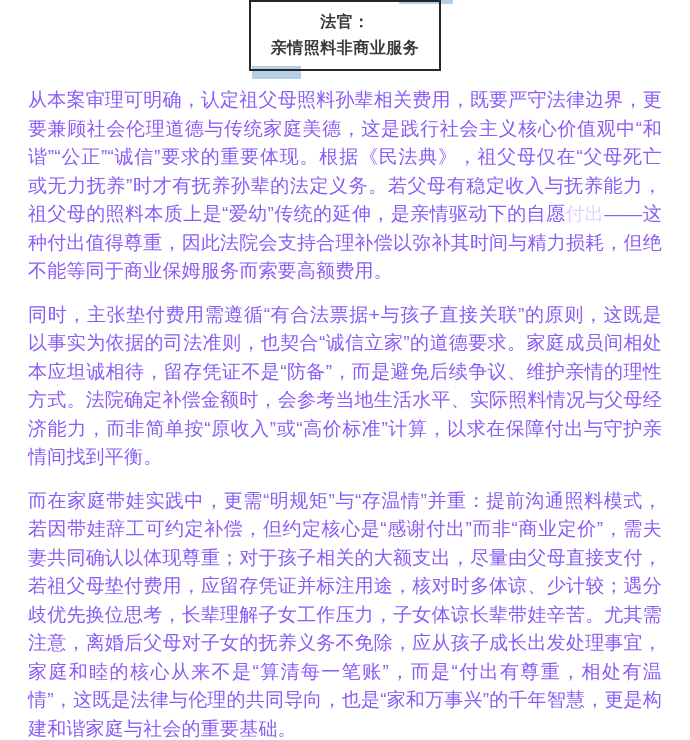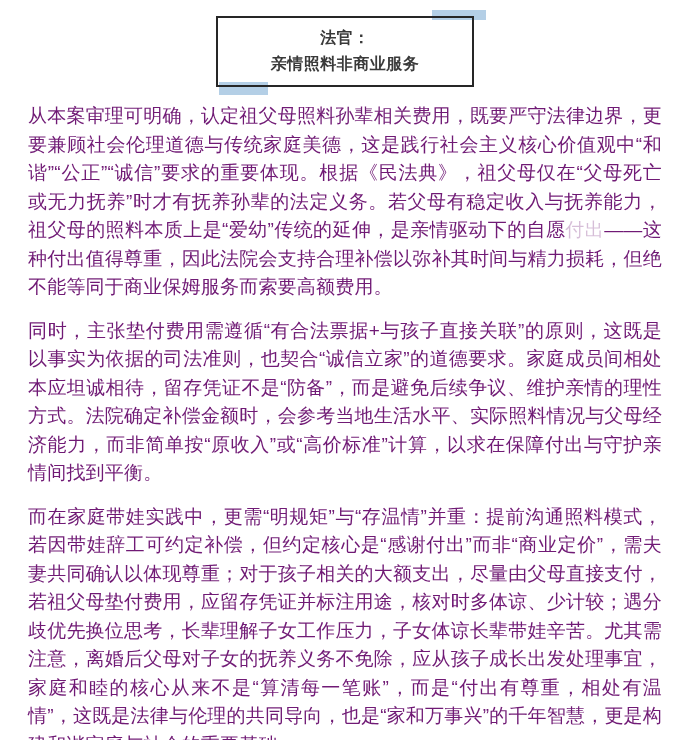--- a/index.html
+++ b/index.html
@@ -7,22 +7,22 @@
   body {
     background: #ffffff;
     font-family: "Liberation Sans", sans-serif;
     overflow: hidden;
   }
   .page { width: 690px; height: 740px; position: relative; background: #ffffff; }
 
   
   .title-wrap {
     position: relative;
-    width: 258px;
-    margin: 16px auto 0 auto;
+    width: 192px;
+    margin: 0 auto 0 auto;
   }
   .accent {
     position: absolute;
     background: #b4cfe6;
     z-index: 0;
   }
   .accent-tr {
     top: -6px;
     right: -12px;
     width: 54px;
@@ -50,21 +50,21 @@
     white-space: nowrap;
   }
 
   
   .article {
     padding: 15px 28px 0 28px;
   }
   .para {
     font-size: 19px;
     line-height: 28.5px;
-    color: #701a75;
+    color: #8b5cf6;
     text-align: justify;
     letter-spacing: 0.2px;
     margin-bottom: 15px;
     font-weight: 400;
     word-break: break-all;
   }
   .para:last-child { margin-bottom: 0; }
   .faded {
     opacity: 0.28;
     filter: blur(0.6px);

